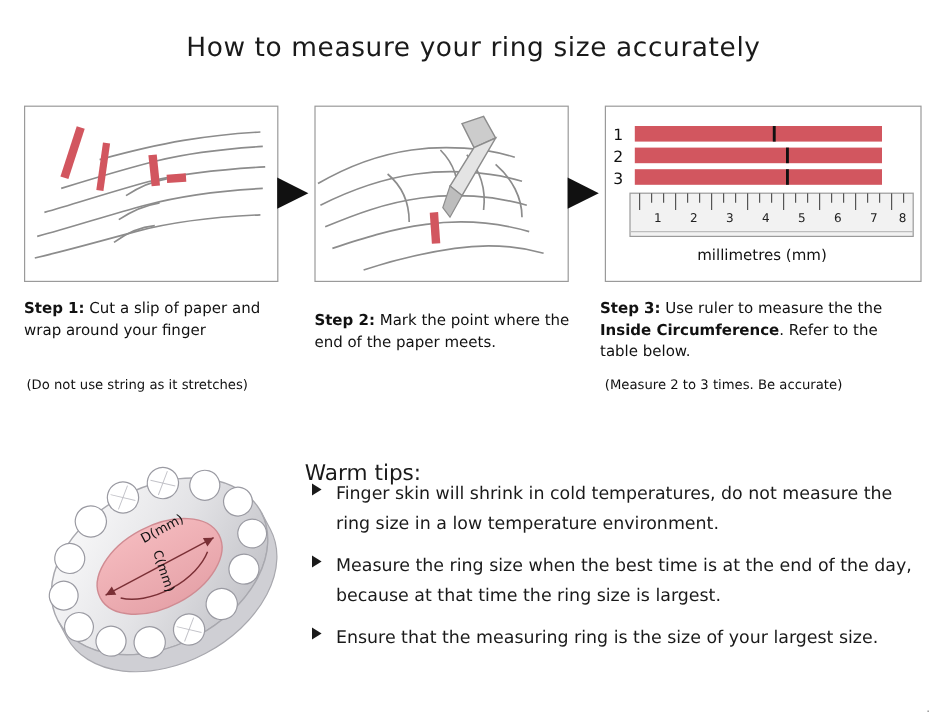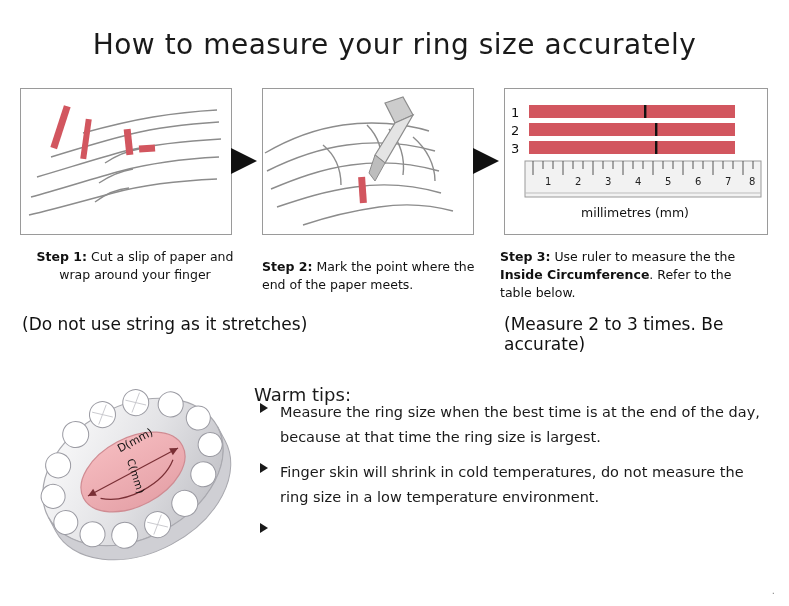--- a/index.html
+++ b/index.html
@@ -15,21 +15,21 @@
     color: #111;
     position: relative;
   }
   
   .title {
     position: absolute;
     left: 0;
     top: 28px;
     width: 789px;
     text-align: center;
-    font-size: 28px;
+    font-size: 22px;
     letter-spacing: 0.5px;
     color: #1a1a1a;
     font-family: "DejaVu Sans", sans-serif;
   }
 
   
   .panel {
     position: absolute;
     border: 1px solid #9a9a9a;
     background: #fff;
@@ -50,26 +50,26 @@
   #arrow2 { left: 473px; top: 148px; }
 
   
   .caption {
     position: absolute;
     font-size: 12.5px;
     line-height: 1.45;
     color: #111;
   }
   .caption b { font-weight: bold; }
-  #cap1 { left: 20px;  top: 248px; width: 230px; text-align: center; }
+  #cap1 { left: 20px;  top: 248px; width: 230px; }
   #cap2 { left: 262px; top: 258px; width: 222px; text-align: left; }
   #cap3 { left: 500px; top: 248px; width: 262px; }
   .note {
     position: absolute;
-    font-size: 17px;
+    font-size: 11px;
     color: #111;
   }
   #note1 { left: 22px;  top: 314px; }
   #note3 { left: 504px; top: 314px; }
 
   
   .tips-title {
     position: absolute;
     left: 254px;
     top: 384px;
@@ -327,24 +327,25 @@
     </g>
   </svg>
 </div>
 <div class="ring-label" id="label-d">D(mm)</div>
 <div class="ring-label" id="label-c">C(mm)</div>
 
 <div class="tips-title">Warm tips:</div>
 <div class="tips">
   <div class="tip">
     <span class="bullet"></span>
+    <span>Finger skin will shrink in cold temperatures, do not measure the ring size in a low temperature environment.</span>
+  </div>
+  <div class="tip">
+    <span class="bullet"></span>
     <span>Measure the ring size when the best time is at the end of the day, because at that time the ring size is largest.</span>
   </div>
   <div class="tip">
     <span class="bullet"></span>
-    <span>Finger skin will shrink in cold temperatures, do not measure the ring size in a low temperature environment.</span>
+    <span>Ensure that the measuring ring is the size of your largest size.</span>
   </div>
-  <div class="tip">
-    <span class="bullet"></span>
-  </div>
 </div>
 
 <div class="corner-dot">.</div>
 
 </body></html>

